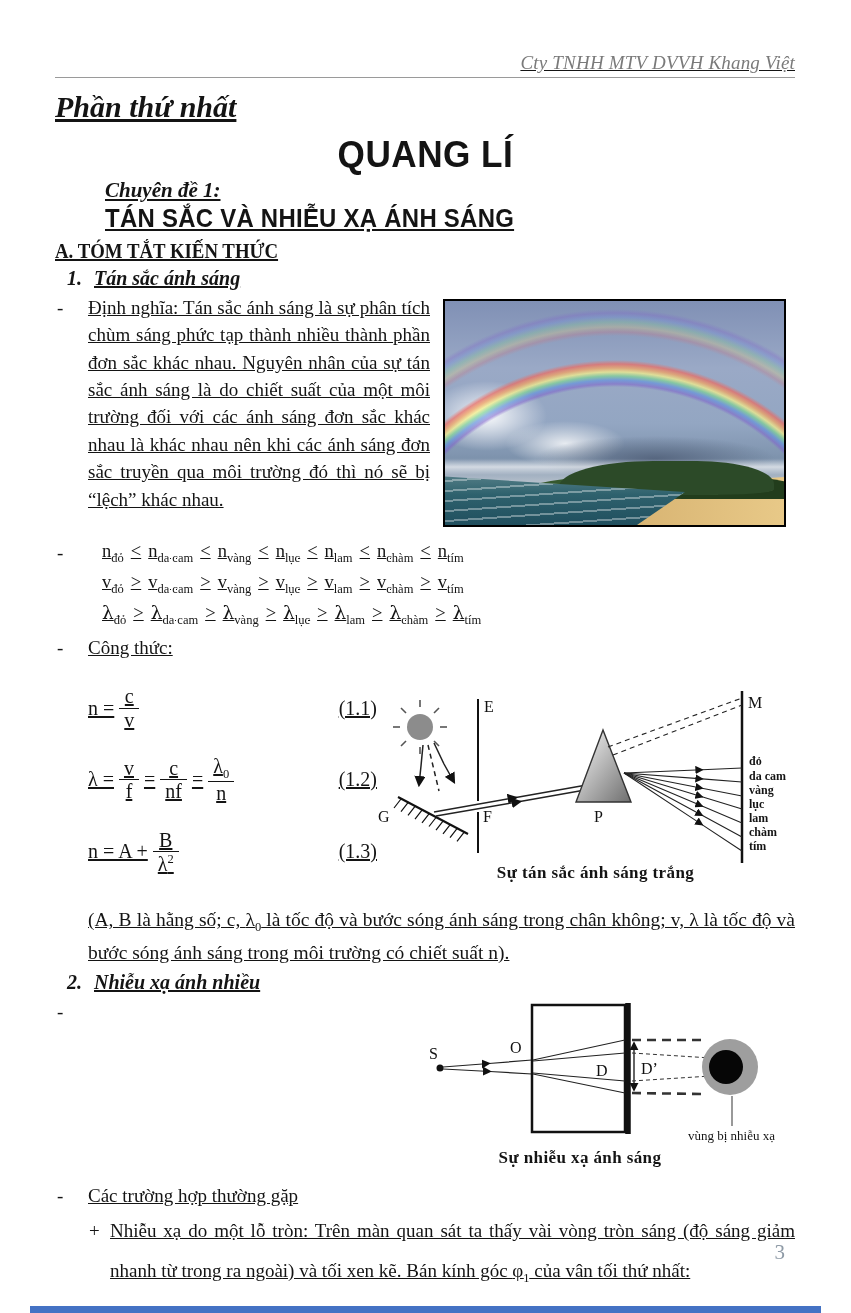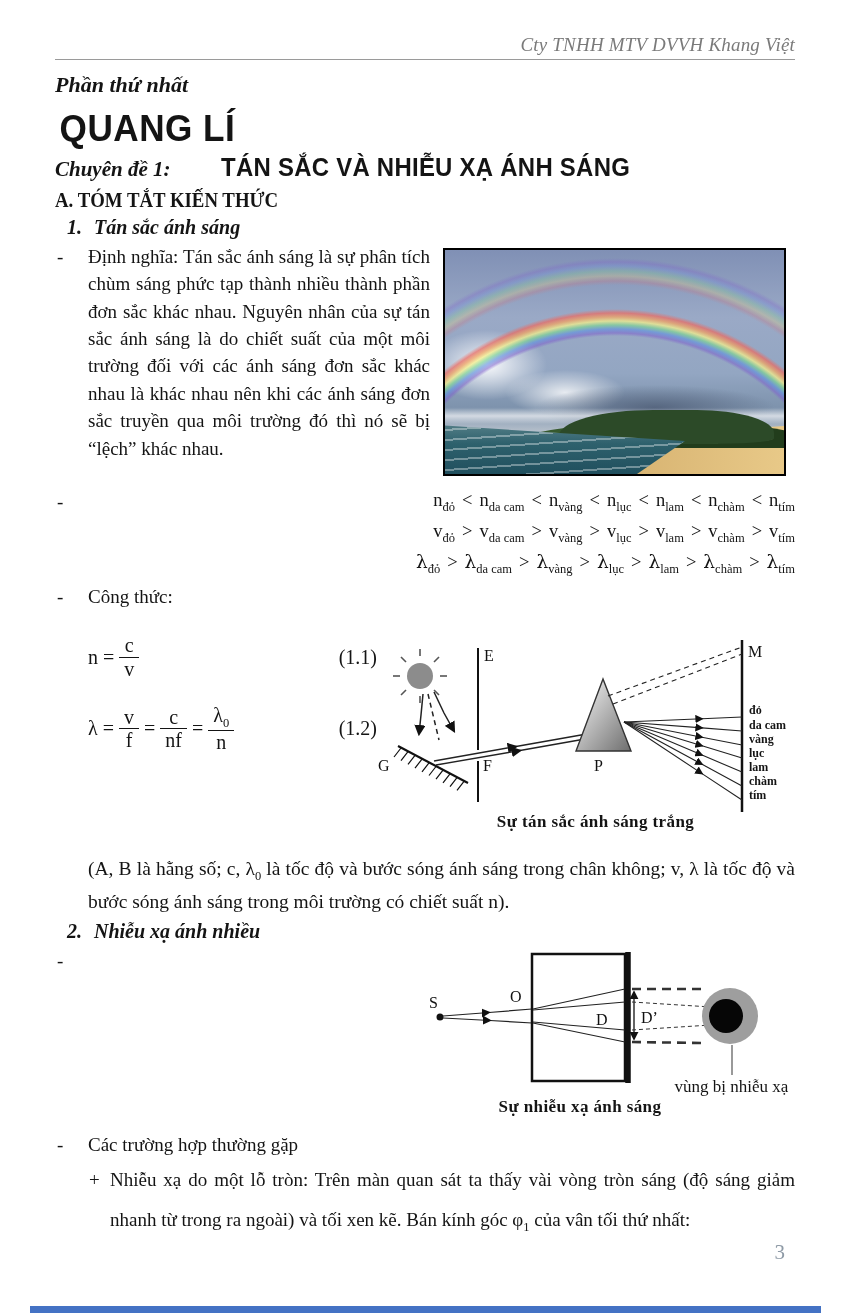--- a/index.html
+++ b/index.html
@@ -1,27 +1,27 @@
 <!DOCTYPE html>
 <html><head>
 <meta charset="utf-8">
 <style>
   * { margin:0; padding:0; box-sizing:border-box; }
   body { background:#fff; font-family:"Liberation Serif", serif; color:#141414; }
   .page { position:relative; width:851px; height:1313px; background:#fff; overflow:hidden;
-          padding:34px 56px 0 55px; }
+          padding:52px 56px 0 55px;text-decoration:underline; }
 
   
   .hdr { text-align:right; font-style:italic; font-size:19px; color:#7a7a7a;
          padding-bottom:3px; border-bottom:1.5px solid #9a9a9a; margin-bottom:12px; letter-spacing:.2px;}
-  .part-title { font-size:22px; font-weight:bold; font-style:italic; margin:4px 0 10px 0; }
-  .main-title-wrap { text-align:left; margin:10px 0 0 0; }
+  .part-title { font-size:30px; font-weight:bold; font-style:italic; margin:4px 0 10px 0; }
+  .main-title-wrap { text-align:center; margin:10px 0 0 0; }
   .main-title { display:inline-block; font-family:"Liberation Sans",sans-serif; font-weight:bold;
                 font-size:37px; transform:scaleX(.95); letter-spacing:.5px; }
-  .chapter-row { display:flex; align-items:baseline; margin:2px 0 6px 0; }
+  .chapter-row { display:flex; align-items:baseline; margin:2px 0 6px 0;flex-direction:column; }
   .chapter-label { font-size:21px; font-weight:bold; font-style:italic; }
   .chapter-title { font-family:"Liberation Sans",sans-serif; font-weight:bold; font-size:26px;
                    margin-left:50px; transform:scaleX(.92); transform-origin:left center; letter-spacing:.3px; }
   .section-a { font-weight:bold; font-size:20px; transform:scaleX(.94); transform-origin:left center; margin:2px 0 4px 0;}
   .num-heading { font-size:20px; font-weight:bold; font-style:italic; margin:3px 0 4px 12px; }
   .num-heading .no { display:inline-block; width:27px; }
 
   
   .li { position:relative; padding-left:33px; text-align:justify; font-size:19px; line-height:1.44; }
   .li > .marker { position:absolute; left:2px; top:0; }
@@ -50,21 +50,21 @@
   .photo .sand { position:absolute; right:0; bottom:0; width:343px; height:48px;
      background:linear-gradient(90deg,#a98a52 0%,#d4af6d 45%,#e8c988 100%);
      clip-path:polygon(0 62%, 34% 30%, 100% 0, 100% 100%, 0 100%); }
   .photo .sea { position:absolute; left:0; bottom:0; width:240px; height:55px;
      background:linear-gradient(180deg,#5d858d,#2e616d 45%,#204f5e);
      clip-path:polygon(0 12%, 100% 40%, 80% 100%, 0 100%); }
   .photo .sea::after { content:""; position:absolute; inset:0;
      background:repeating-linear-gradient(176deg, rgba(255,255,255,.8) 0 2px, transparent 2px 10px); opacity:.45; }
 
   
-  .ineqs { margin:4px 0 2px 33px; font-size:18.5px;text-align:right; }
+  .ineqs { margin:4px 0 2px 33px; font-size:18.5px; }
   .ineq { margin:6px 0; white-space:nowrap; }
   .ineq .sep { padding:0 7px; }
   .ineq sub { font-size:12.5px; }
   .ineq .lam { font-family:"DejaVu Serif",serif; }
 
   
   .form-row { position:relative; min-height:205px; margin-top:2px; }
   .formulas { width:340px; }
   .f-line { display:flex; align-items:center; margin:24px 0 0 33px; font-size:20px; }
   .f-line .tag { margin-left:auto; padding-right:18px; }
@@ -80,21 +80,21 @@
               justify-content:space-between; font-weight:bold; font-size:12px; line-height:1; }
   svg text { font-family:"Liberation Serif",serif; font-size:16px; fill:#111; }
 
   .constants-note { margin:15px 0 2px 33px; text-align:justify; font-size:19.5px; line-height:1.55; }
 
   
   .sec2-row { position:relative; min-height:178px; }
   .sec2-text { width:380px; }
   .fig2 { position:absolute; left:372px; top:2px; width:425px; height:178px; }
   .fig2 .fig-caption { left:28px; top:148px; width:250px; }
-  .fig2 .region-label { position:absolute; left:222px; top:128px; width:165px; text-align:center; font-size:17px; }
+  .fig2 .region-label { position:absolute; left:222px; top:128px; width:165px; text-align:center; font-size:13px; }
 
   .page-num { position:absolute; right:66px; top:1240px; font-size:21px; color:#8e9aa6; }
   .bottom-bar { position:absolute; left:30px; right:30px; bottom:0; height:7px; }
   .clear { clear:both; }
 </style>
 </head>
 <body>
 
 <div class="page">
 
@@ -176,20 +176,28 @@
         <span class="frac">
           <span class="num">c</span>
           <span class="den">nf</span>
         </span>
         <span>=</span>
         <span class="frac">
           <span class="num"><span>λ</span><sub class="small">0</sub></span>
           <span class="den">n</span>
         </span>
         <span class="tag">(1.2)</span>
+      </div>
+      <div class="f-line">
+        <span>n = A +</span>
+        <span class="frac">
+          <span class="num">B</span>
+          <span class="den"><span>λ</span><sup class="small">2</sup></span>
+        </span>
+        <span class="tag">(1.3)</span>
       </div>
     </div>
 
     <div class="fig1">
       <svg width="481" height="205" viewBox="0 0 481 205">
         <defs>
           <marker id="arr" viewBox="0 0 10 10" refX="8" refY="5" markerWidth="7.5" markerHeight="7.5" orient="auto">
               <path d="M0,0 L10,5 L0,10 z" fill="#111"></path>
             </marker>
           <linearGradient id="prismGrad" x1="0" y1="0" x2="1" y2="1">

